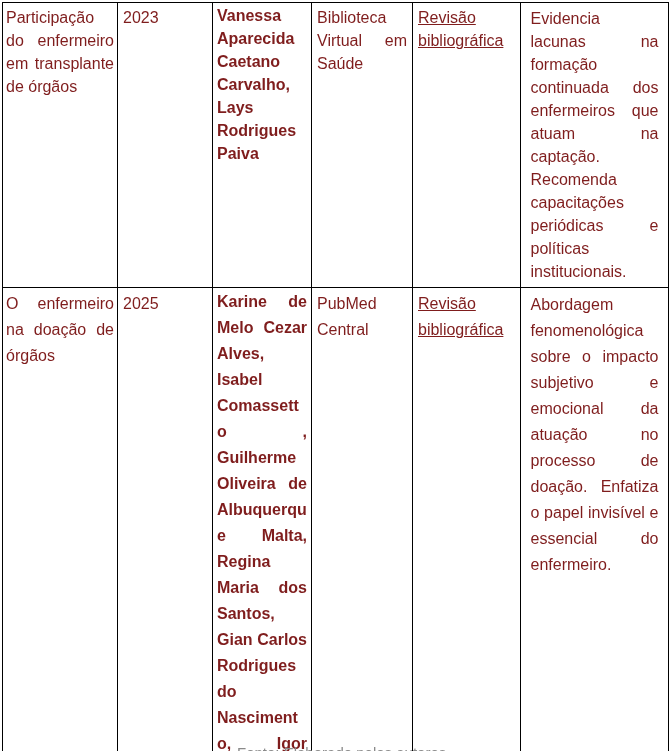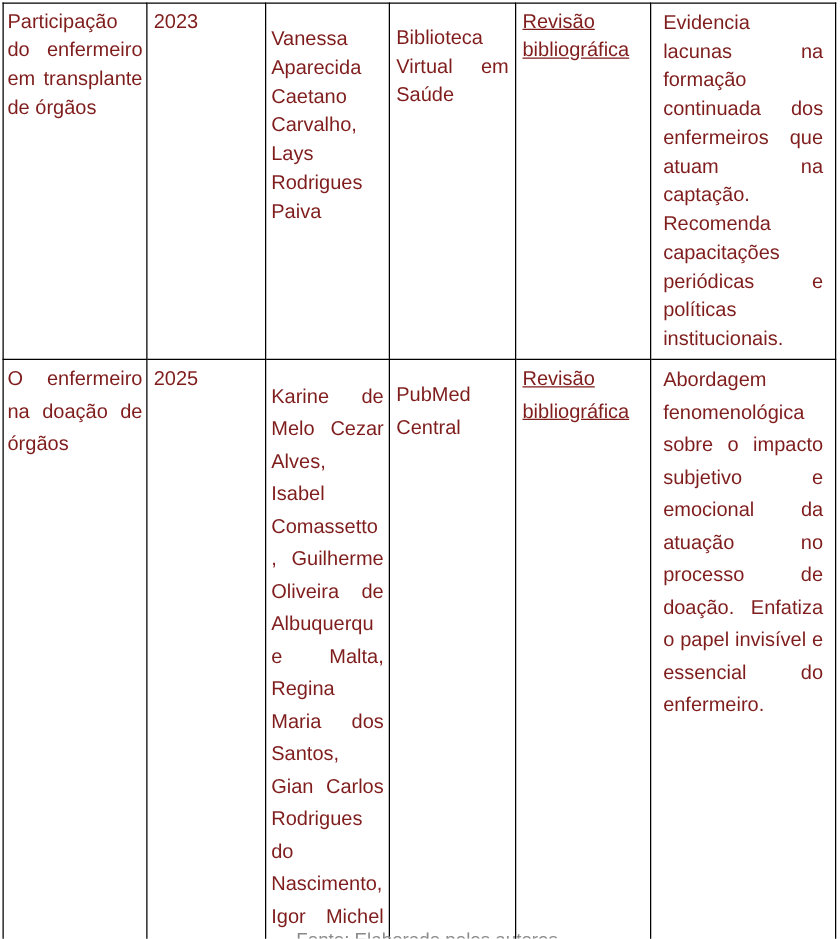--- a/index.html
+++ b/index.html
@@ -37,22 +37,22 @@
   col.w-database { width: 101px; }
   col.w-method   { width: 108px; }
   col.w-findings { width: 148px; }
 
   
   tr.row-1 td { line-height: 23px; height: 236px; }
   tr.row-2 td { line-height: 26px; height: 506px; }
 
   td.cell-title    { padding: 3px 3px; }
   td.cell-year     { padding: 3px 5px; }
-  td.cell-authors  { padding: 17px 4px; }
-  td.cell-database { padding: 16px 5px; }
+  td.cell-authors  { padding: 1px 4px; font-weight: bold; }
+  td.cell-database { padding: 3px 5px; }
   td.cell-method   { padding: 3px 5px; text-decoration: underline; }
   
   td.cell-findings {
     padding: 4px 9.5px;
     font-size: 14.7px;
     line-height: 19.5px;
   }
 
   
   .source-caption {

